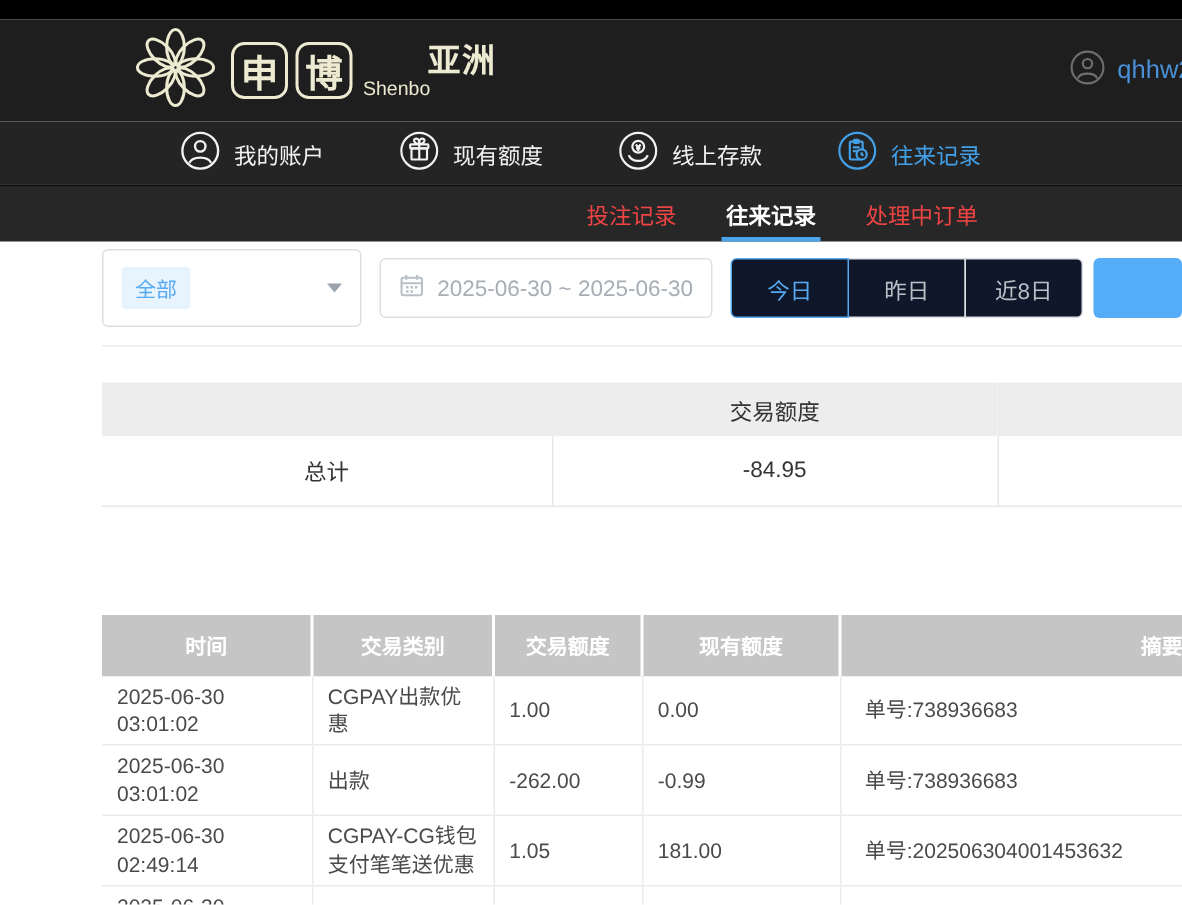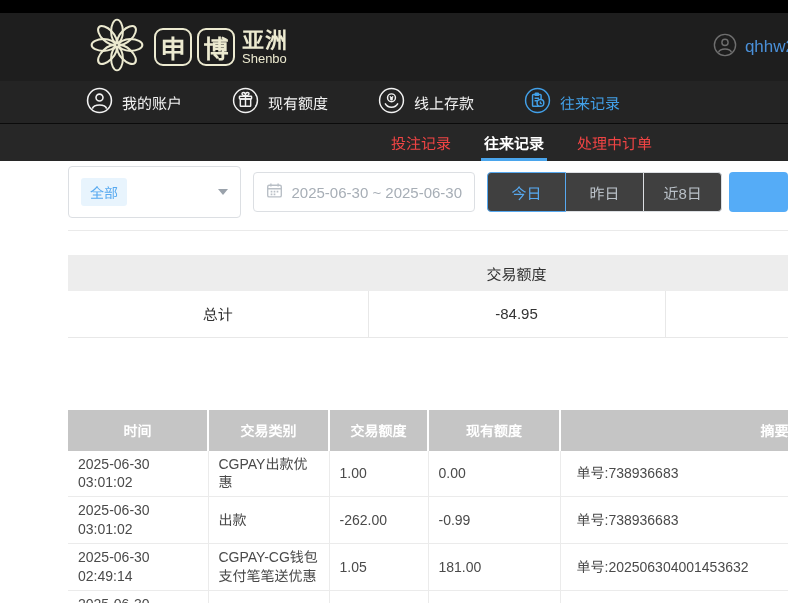--- a/index.html
+++ b/index.html
@@ -9,28 +9,28 @@
   
   .top-strip { height:13px; background:#000; }
   .site-header { height:68px; background:#1e1e1e; display:flex; align-items:center;
     padding-left:88px; overflow:hidden; }
   .logo { display:flex; align-items:center; color:#ECEAD0; }
   .logo-flower { margin-right:8px; }
   .logo-box { width:38px; height:38px; border:2px solid #ECEAD0; border-radius:9px;
     display:flex; align-items:center; justify-content:center; font-size:25px; font-weight:700;
     margin-right:5px; }
   .logo-right { display:flex; flex-direction:column; line-height:1.05; margin-left:2px; }
-  .logo-region { font-size:22px; letter-spacing:1px; font-weight:700; }
+  .logo-region { font-size:22px; letter-spacing:1px; font-weight:700;margin-left:43px; }
   .logo-sub { font-size:13px; }
   .user { margin-left:auto; margin-right:-7px; display:flex; align-items:center; gap:8px; }
   .user-name { color:#4a90d9; font-size:17px; white-space:nowrap; }
 
   
   .nav { height:42px; background:#242424; display:flex; align-items:center;
-    padding-left:86px; gap:50px; white-space:nowrap; }
+    padding-left:120px; gap:50px; white-space:nowrap; }
   .nav-item { display:flex; align-items:center; gap:9px; color:#f2f2f2; font-size:15px;
     cursor:pointer; }
   .nav-item.active { color:#42a0e8; }
 
   
   .subnav { height:38px; background:#272727; border-top:1px solid #0b0b0b;
     display:flex; padding-left:388px; gap:27px; }
   .subnav-item { display:flex; align-items:center; color:#ef4444; font-size:15px;
     position:relative; padding:0 3px; cursor:pointer; white-space:nowrap; }
   .subnav-item.active { color:#fff; font-weight:700; }
@@ -42,21 +42,21 @@
   .filter-row { display:flex; align-items:center; height:40px; }
   .select-box { width:200px; height:52px; border:1px solid #dcdfe3; border-radius:4px;
     display:flex; align-items:center; padding:0 12px; background:#fff; cursor:pointer; }
   .chip { background:#e8f4fd; color:#57a9f0; font-size:14px; padding:4px 9px; border-radius:3px; }
   .caret { margin-left:auto; width:0; height:0; border-left:5px solid transparent;
     border-right:5px solid transparent; border-top:6px solid #9aa2ab; }
   .date-box { width:237px; height:40px; border:1px solid #dcdfe3; border-radius:4px;
     margin-left:12px; display:flex; align-items:center; gap:9px; padding:0 12px;
     color:#a7aeb6; font-size:15px; background:#fff; cursor:pointer; white-space:nowrap; }
   .seg { display:flex; margin-left:12px; }
-  .seg-btn { width:79px; height:40px; border:1px solid #dcdfe3; background:#404040;
+  .seg-btn { width:79px; height:40px; border:1px solid #dcdfe3; background:#0f172a;
     color:#b9c0c7; font-size:15px; display:flex; align-items:center; justify-content:center;
     cursor:pointer; }
   .seg-btn + .seg-btn { margin-left:-1px;justify-content:center; }
   .seg-btn.first { border-radius:4px 0 0 4px; }
   .seg-btn.last  { border-radius:0 4px 4px 0; }
   .seg-btn.active { border-color:#57a9f0; color:#57a9f0; position:relative; z-index:1; }
   .search-btn { width:70px; height:40px; margin-left:7px; background:#55acf7; border:none;
     border-radius:4px; cursor:pointer; }
 
   .separator { width:720px; height:1px; background:#eaeaea; margin-top:18px; }

